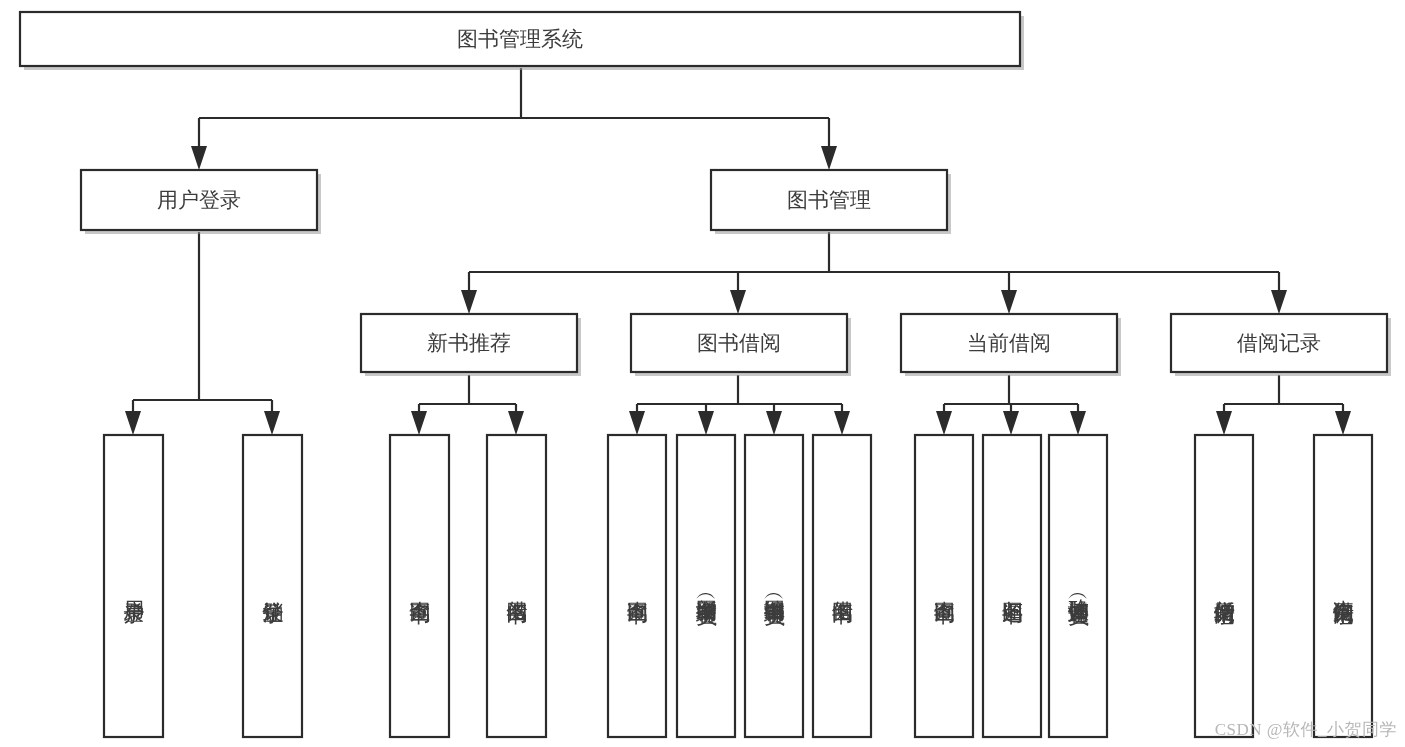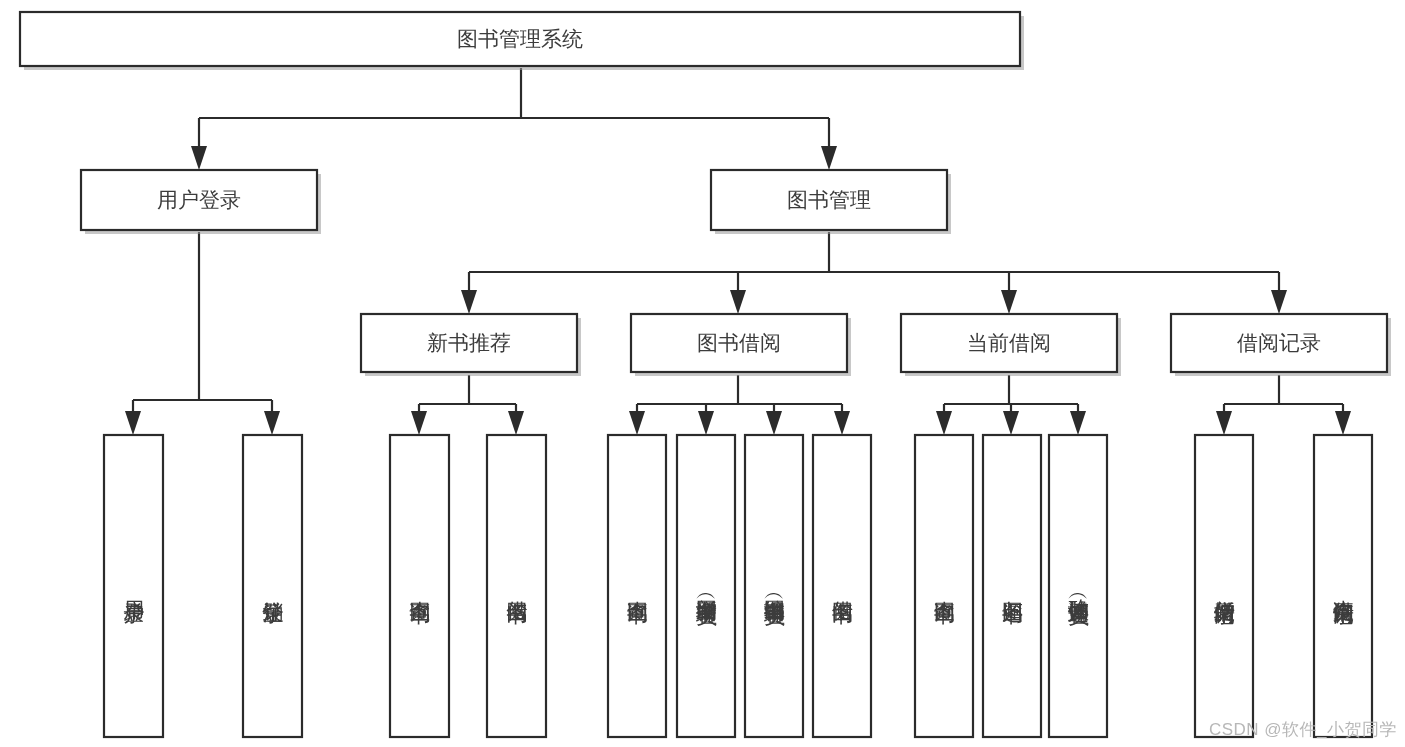--- a/index.html
+++ b/index.html
@@ -51,21 +51,21 @@
     font-size:21px;
     line-height:1.18;
     letter-spacing:1px;
     color:#3c3c3c;
     white-space:nowrap;
     text-align:center;
   }
   .watermark{
     position:absolute;
     right:8px;bottom:6px;
-    font-family:Liberation Sans, sans-serif;
+    font-family:Liberation Serif, serif;
     font-size:17px;
     color:#b7b7b7;
     letter-spacing:.5px;
     white-space:nowrap;
     user-select:none;
   }
 </style>
 </head>
 <body>
 

